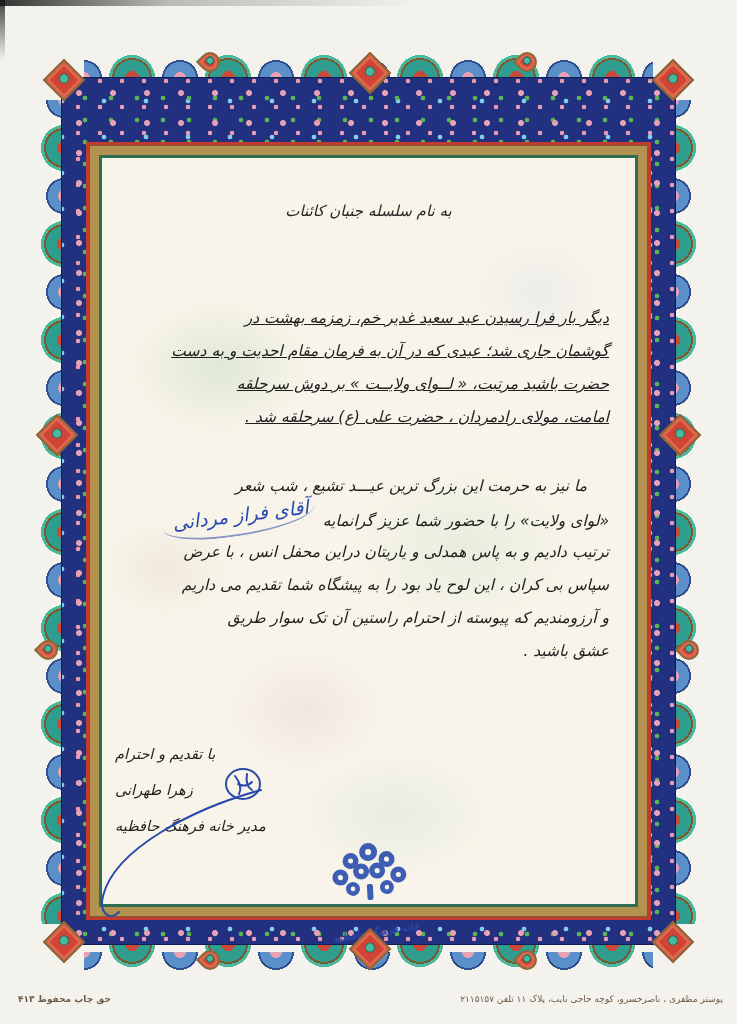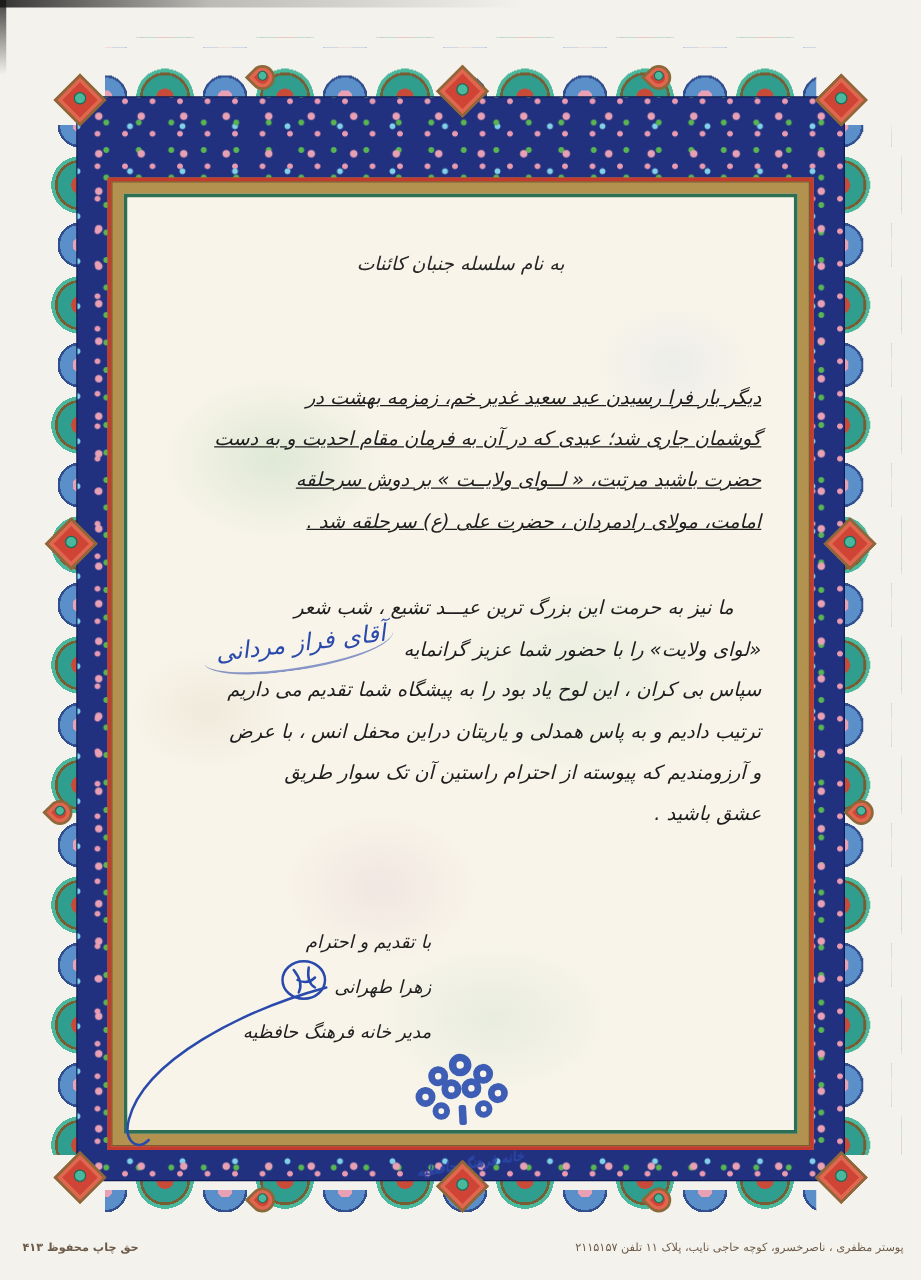--- a/index.html
+++ b/index.html
@@ -114,21 +114,21 @@
   .line{height:33px;line-height:33px;font-size:15.5px;font-style:italic;text-align:right;white-space:nowrap;}
   .indent{padding-right:22px;}
   .handwritten{
     display:inline-block;color:#2a49ac;font-size:19px;font-style:italic;
     transform:rotate(-7deg) translateY(-4px);margin-right:2px;
     border-bottom:2px solid rgba(42,73,172,.55);border-radius:0 0 60% 40%;
     padding:0 6px 2px 10px;
   }
   .sig-block{
     position:absolute;top:578px;right:290px;width:230px;
-    text-align:right;color:#1e1e1e;
+    text-align:left;color:#1e1e1e;
   }
   .sig-line{height:36px;line-height:36px;font-size:14.5px;font-style:italic;white-space:nowrap;}
   .flourish{position:absolute;top:598px;right:350px;width:210px;height:180px;}
   .stamp{
     position:absolute;top:680px;right:200px;width:130px;height:100px;
     transform:rotate(-3deg);
   }
   .stamp-label{
     position:absolute;bottom:0;left:8px;right:0;text-align:center;
     color:#2a47a8;font-size:10.5px;font-weight:bold;font-style:italic;
@@ -168,22 +168,22 @@
             <div class="line">حضرت باشید مرتبت، « لــوای ولایــت » بر دوش سرحلقه</div>
             <div class="line">امامت، مولای رادمردان ، حضرت علی (ع) سرحلقه شد .</div>
           </div>
 
           <div class="para p2">
             <div class="line indent">ما نیز به حرمت این بزرگ ترین عیـــد تشیع ، شب شعر</div>
             <div class="line">
               <span>«لوای ولایت» را با حضور شما عزیز گرانمایه</span>
               <span class="handwritten">آقای فراز مردانی</span>
             </div>
+            <div class="line">ترتیب دادیم و به پاس همدلی و یاریتان دراین محفل انس ، با عرض</div>
             <div class="line">سپاس بی کران ، این لوح یاد بود را به پیشگاه شما تقدیم می داریم</div>
-            <div class="line">ترتیب دادیم و به پاس همدلی و یاریتان دراین محفل انس ، با عرض</div>
             <div class="line">و آرزومندیم که پیوسته از احترام راستین آن تک سوار طریق</div>
             <div class="line">عشق باشید .</div>
           </div>
 
           <div class="sig-block">
             <div class="sig-line">با تقدیم و احترام</div>
             <div class="sig-line">زهرا طهرانی</div>
             <div class="sig-line">مدیر خانه فرهنگ حافظیه</div>
           </div>
 

